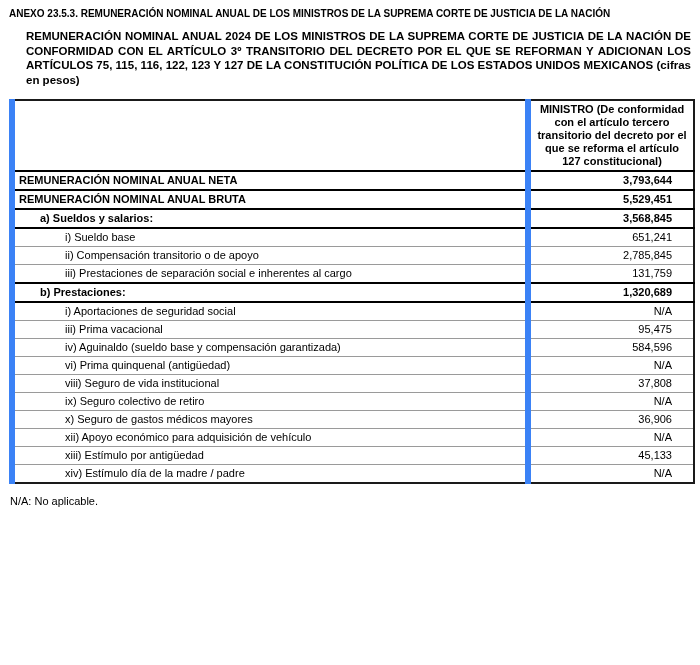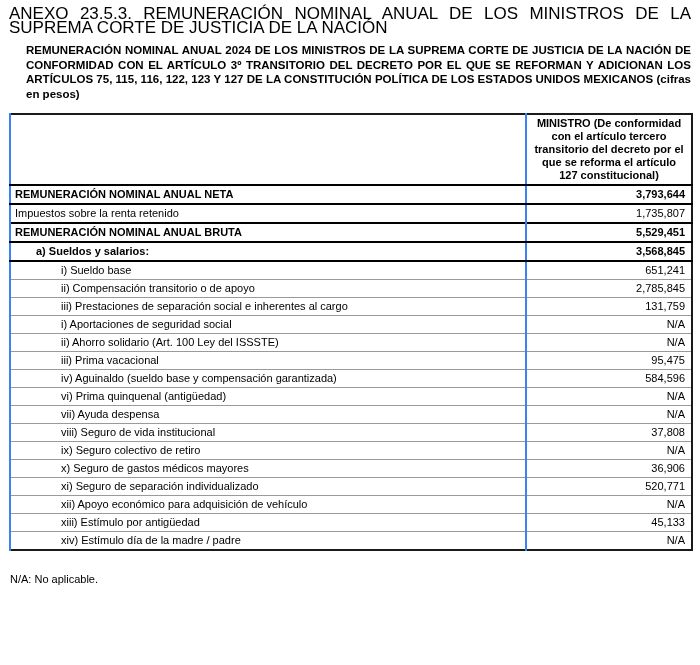--- a/index.html
+++ b/index.html
@@ -7,22 +7,22 @@
   body {
     width: 700px; height: 665px;
     background: #ffffff;
     color: #000000;
     font-family: "Liberation Sans", sans-serif;
     overflow: hidden;
   }
   .page { padding: 7px 9px 0 9px; }
 
   .doc-title {
-    font-size: 17px;
-    font-weight: 400;
+    font-size: 10px;
+    font-weight: 700;
     line-height: 14px;
     text-align: justify;
     margin: 0 0 8px 0;
   }
   .doc-subtitle {
     font-size: 11.5px;
     font-weight: 700;
     line-height: 14.5px;
     text-align: justify;
     margin: 0 0 12px 17px;
@@ -34,21 +34,21 @@
     table-layout: fixed;
     border: 2px solid #1a1a1a;
   }
   col.c-label { width: 516px; }
   col.c-value { width: 166px; }
 
   .remu th, .remu td {
     font-size: 11px;
     line-height: 13px;
     vertical-align: middle;
-    border-left: 2px solid #3b82f6;
+    border-left: 6px solid #3b82f6;
     border-right: 1px solid #1a1a1a;
   }
 
   
   .remu thead th {
     height: 68px;
     border-bottom: 2px solid #000;
     font-weight: 700;
     text-align: center;
     padding: 2px 6px;
@@ -59,28 +59,28 @@
     height: 18px;
     padding: 2px 5px 2px 4px;
     border-top: 1px solid #9a9a9a;
     border-bottom: 1px solid #9a9a9a;
   }
   .remu tr.bold td {
     font-weight: 700;
     border-top: 2px solid #000;
     border-bottom: 2px solid #000;
   }
-  .remu td.val { text-align: right; padding-right: 6px; }
+  .remu td.val { text-align: right; padding-right: 21px; }
   .remu td.ind0 { padding-left: 4px; }
   .remu td.ind1 { padding-left: 25px; }
   .remu td.ind2 { padding-left: 50px; }
 
   .footnote {
     font-size: 11px;
-    margin: 22px 0 0 1px;
+    margin: 11px 0 0 1px;
     font-weight: 400;
   }
 </style>
 </head>
 <body>
 
 <div class="page">
 
   <p class="doc-title">ANEXO 23.5.3. REMUNERACIÓN NOMINAL ANUAL DE LOS MINISTROS DE LA SUPREMA CORTE DE JUSTICIA DE LA NACIÓN</p>
 
@@ -96,83 +96,71 @@
         <th></th>
         <th>MINISTRO (De conformidad con el artículo tercero transitorio del decreto por el que se reforma el artículo 127 constitucional)</th>
       </tr>
     </thead>
     <tbody id="remu-body">
 
     <tr class="bold">
           <td class="ind0">REMUNERACIÓN NOMINAL ANUAL NETA</td>
           <td class="val">3,793,644</td>
         </tr>
-        <tr>
-          <td class="ind0">Impuestos sobre la renta retenido</td>
-          <td class="val">1,735,807</td>
-        </tr>
         <tr class="bold">
           <td class="ind0">REMUNERACIÓN NOMINAL ANUAL BRUTA</td>
           <td class="val">5,529,451</td>
         </tr>
         <tr class="bold">
           <td class="ind1">a) Sueldos y salarios:</td>
           <td class="val">3,568,845</td>
         </tr>
         <tr>
           <td class="ind2">i) Sueldo base</td>
           <td class="val">651,241</td>
         </tr>
         <tr>
           <td class="ind2">ii) Compensación transitorio o de apoyo</td>
           <td class="val">2,785,845</td>
         </tr>
         <tr>
           <td class="ind2">iii) Prestaciones de separación social e inherentes al cargo</td>
           <td class="val">131,759</td>
         </tr>
+        <tr class="bold">
+          <td class="ind1">b) Prestaciones:</td>
+          <td class="val">1,320,689</td>
+        </tr>
         <tr>
           <td class="ind2">i) Aportaciones de seguridad social</td>
-          <td class="val">N/A</td>
-        </tr>
-        <tr>
-          <td class="ind2">ii) Ahorro solidario (Art. 100 Ley del ISSSTE)</td>
           <td class="val">N/A</td>
         </tr>
         <tr>
           <td class="ind2">iii) Prima vacacional</td>
           <td class="val">95,475</td>
         </tr>
         <tr>
           <td class="ind2">iv) Aguinaldo (sueldo base y compensación garantizada)</td>
           <td class="val">584,596</td>
         </tr>
         <tr>
           <td class="ind2">vi) Prima quinquenal (antigüedad)</td>
           <td class="val">N/A</td>
         </tr>
         <tr>
-          <td class="ind2">vii) Ayuda despensa</td>
-          <td class="val">N/A</td>
-        </tr>
-        <tr>
           <td class="ind2">viii) Seguro de vida institucional</td>
           <td class="val">37,808</td>
         </tr>
         <tr>
           <td class="ind2">ix) Seguro colectivo de retiro</td>
           <td class="val">N/A</td>
         </tr>
         <tr>
           <td class="ind2">x) Seguro de gastos médicos mayores</td>
           <td class="val">36,906</td>
-        </tr>
-        <tr>
-          <td class="ind2">xi) Seguro de separación individualizado</td>
-          <td class="val">520,771</td>
         </tr>
         <tr>
           <td class="ind2">xii) Apoyo económico para adquisición de vehículo</td>
           <td class="val">N/A</td>
         </tr>
         <tr>
           <td class="ind2">xiii) Estímulo por antigüedad</td>
           <td class="val">45,133</td>
         </tr>
         <tr>

